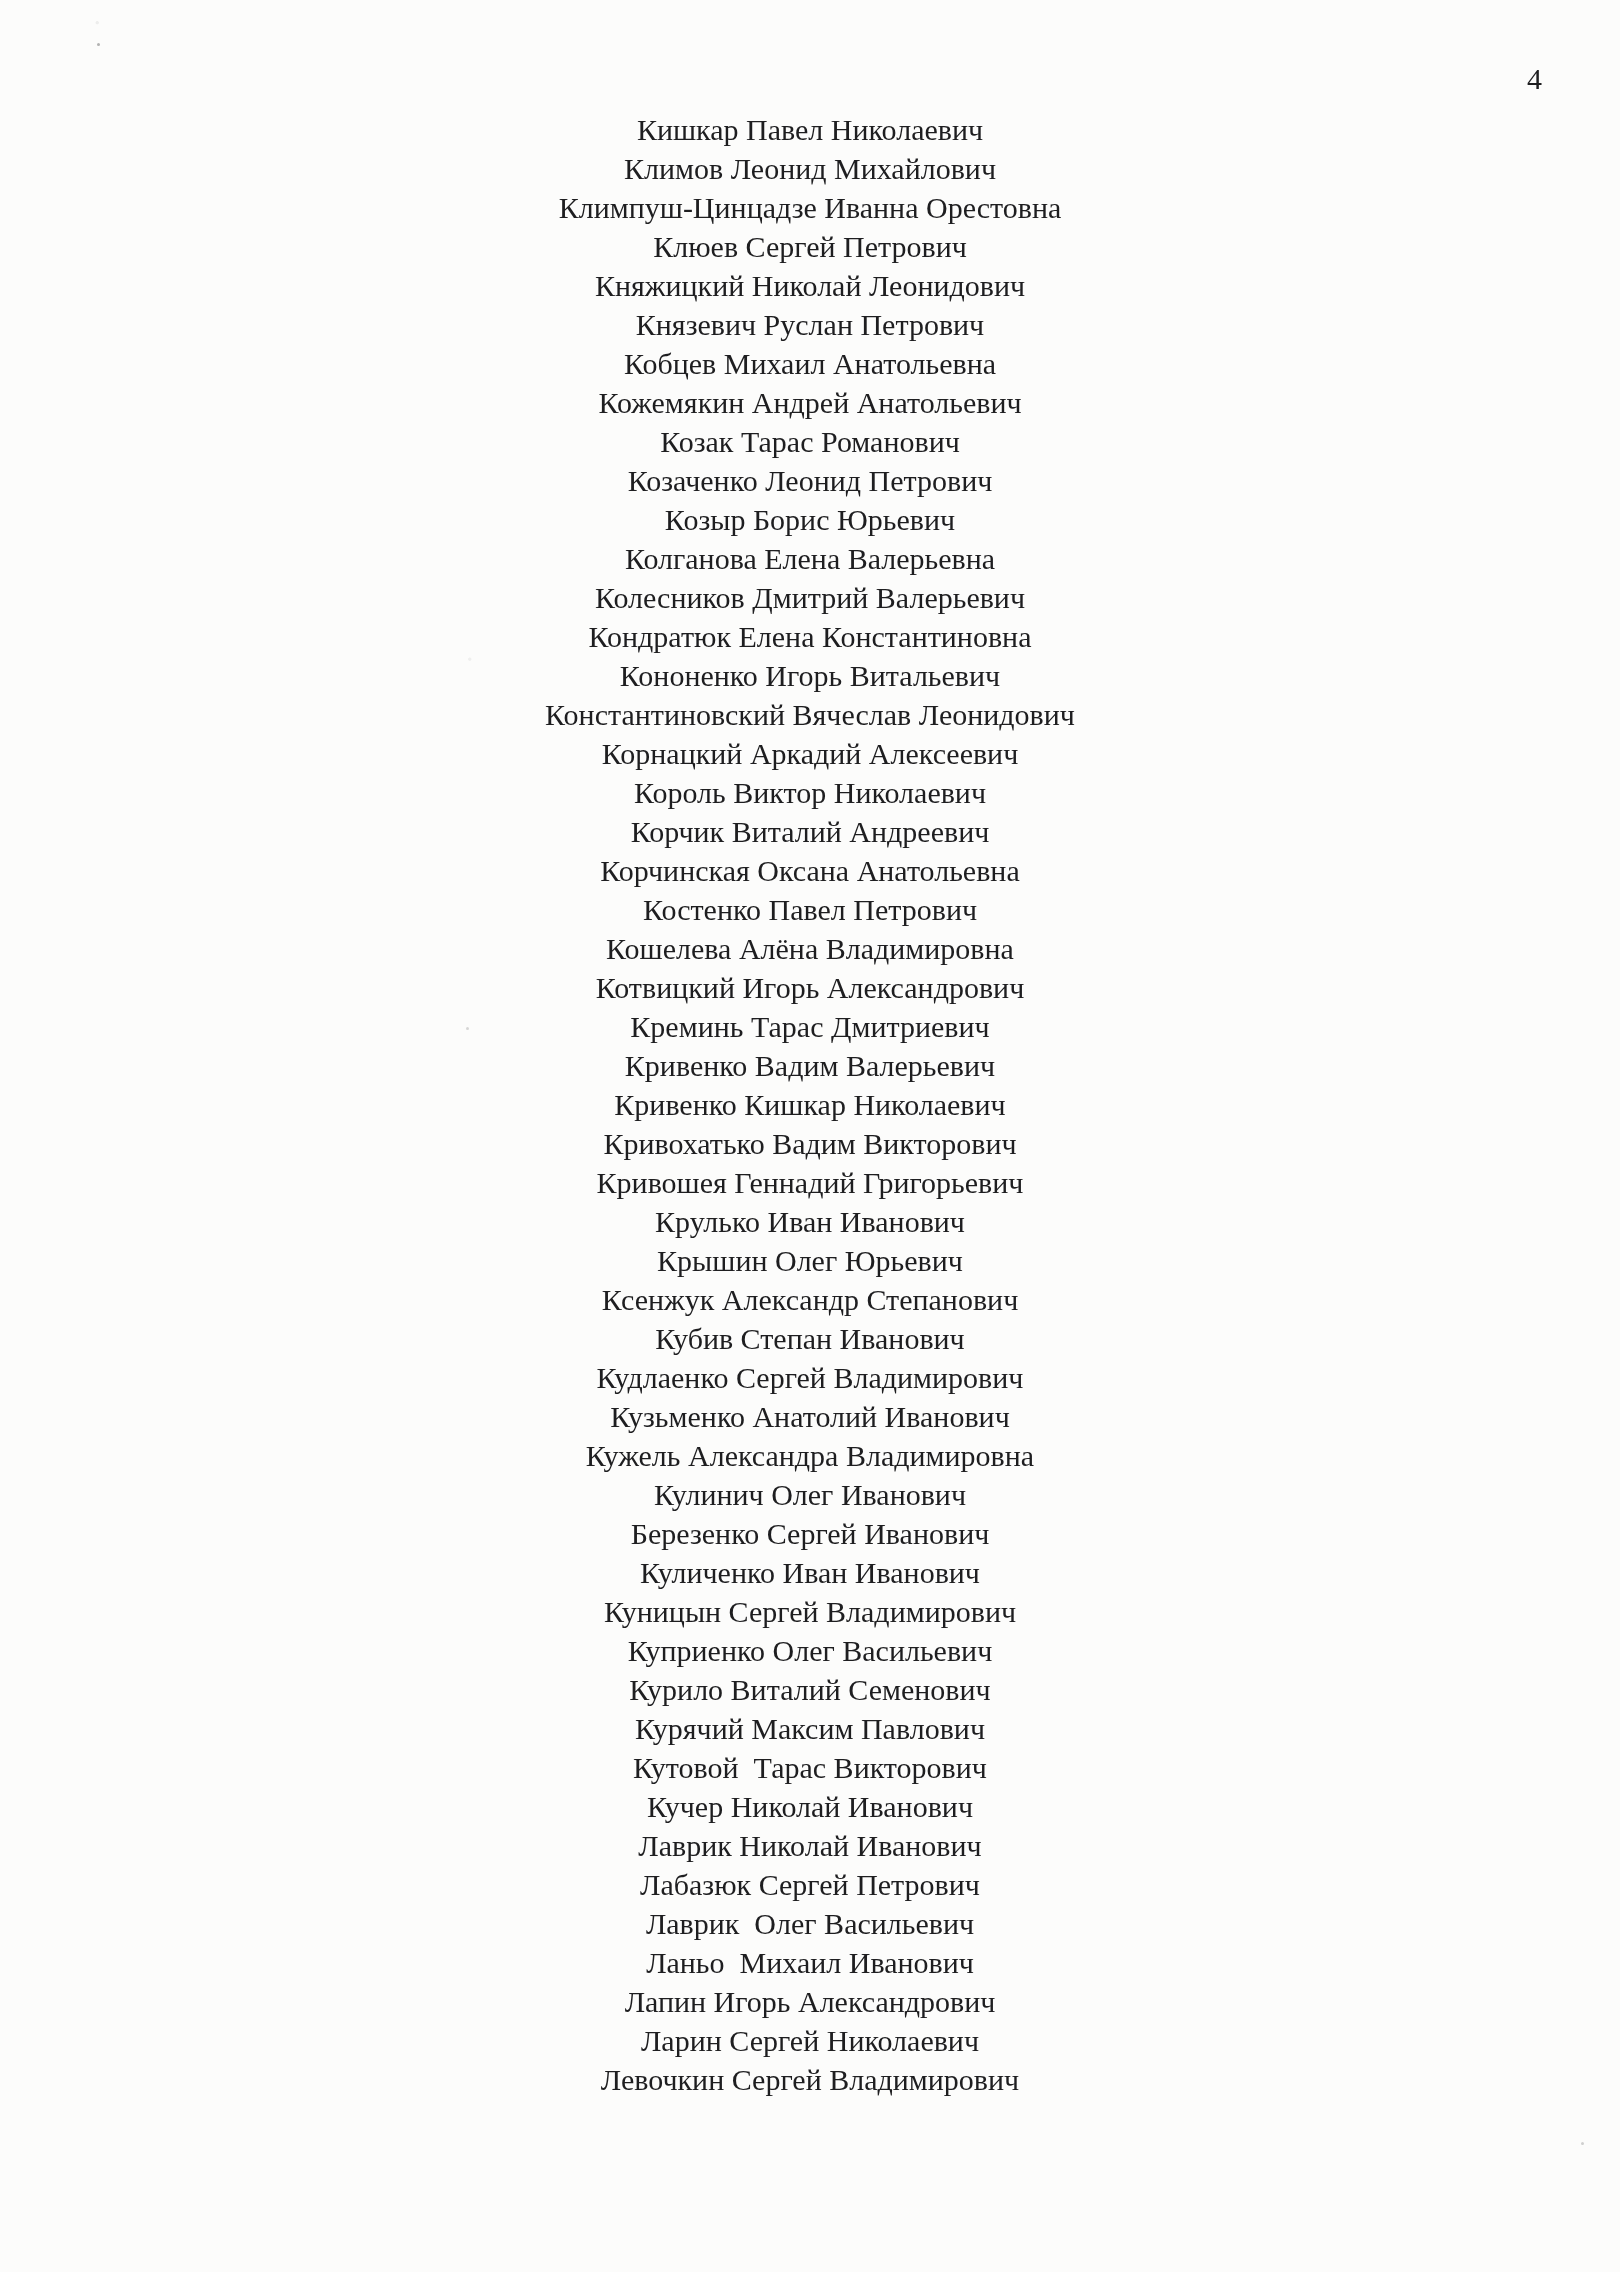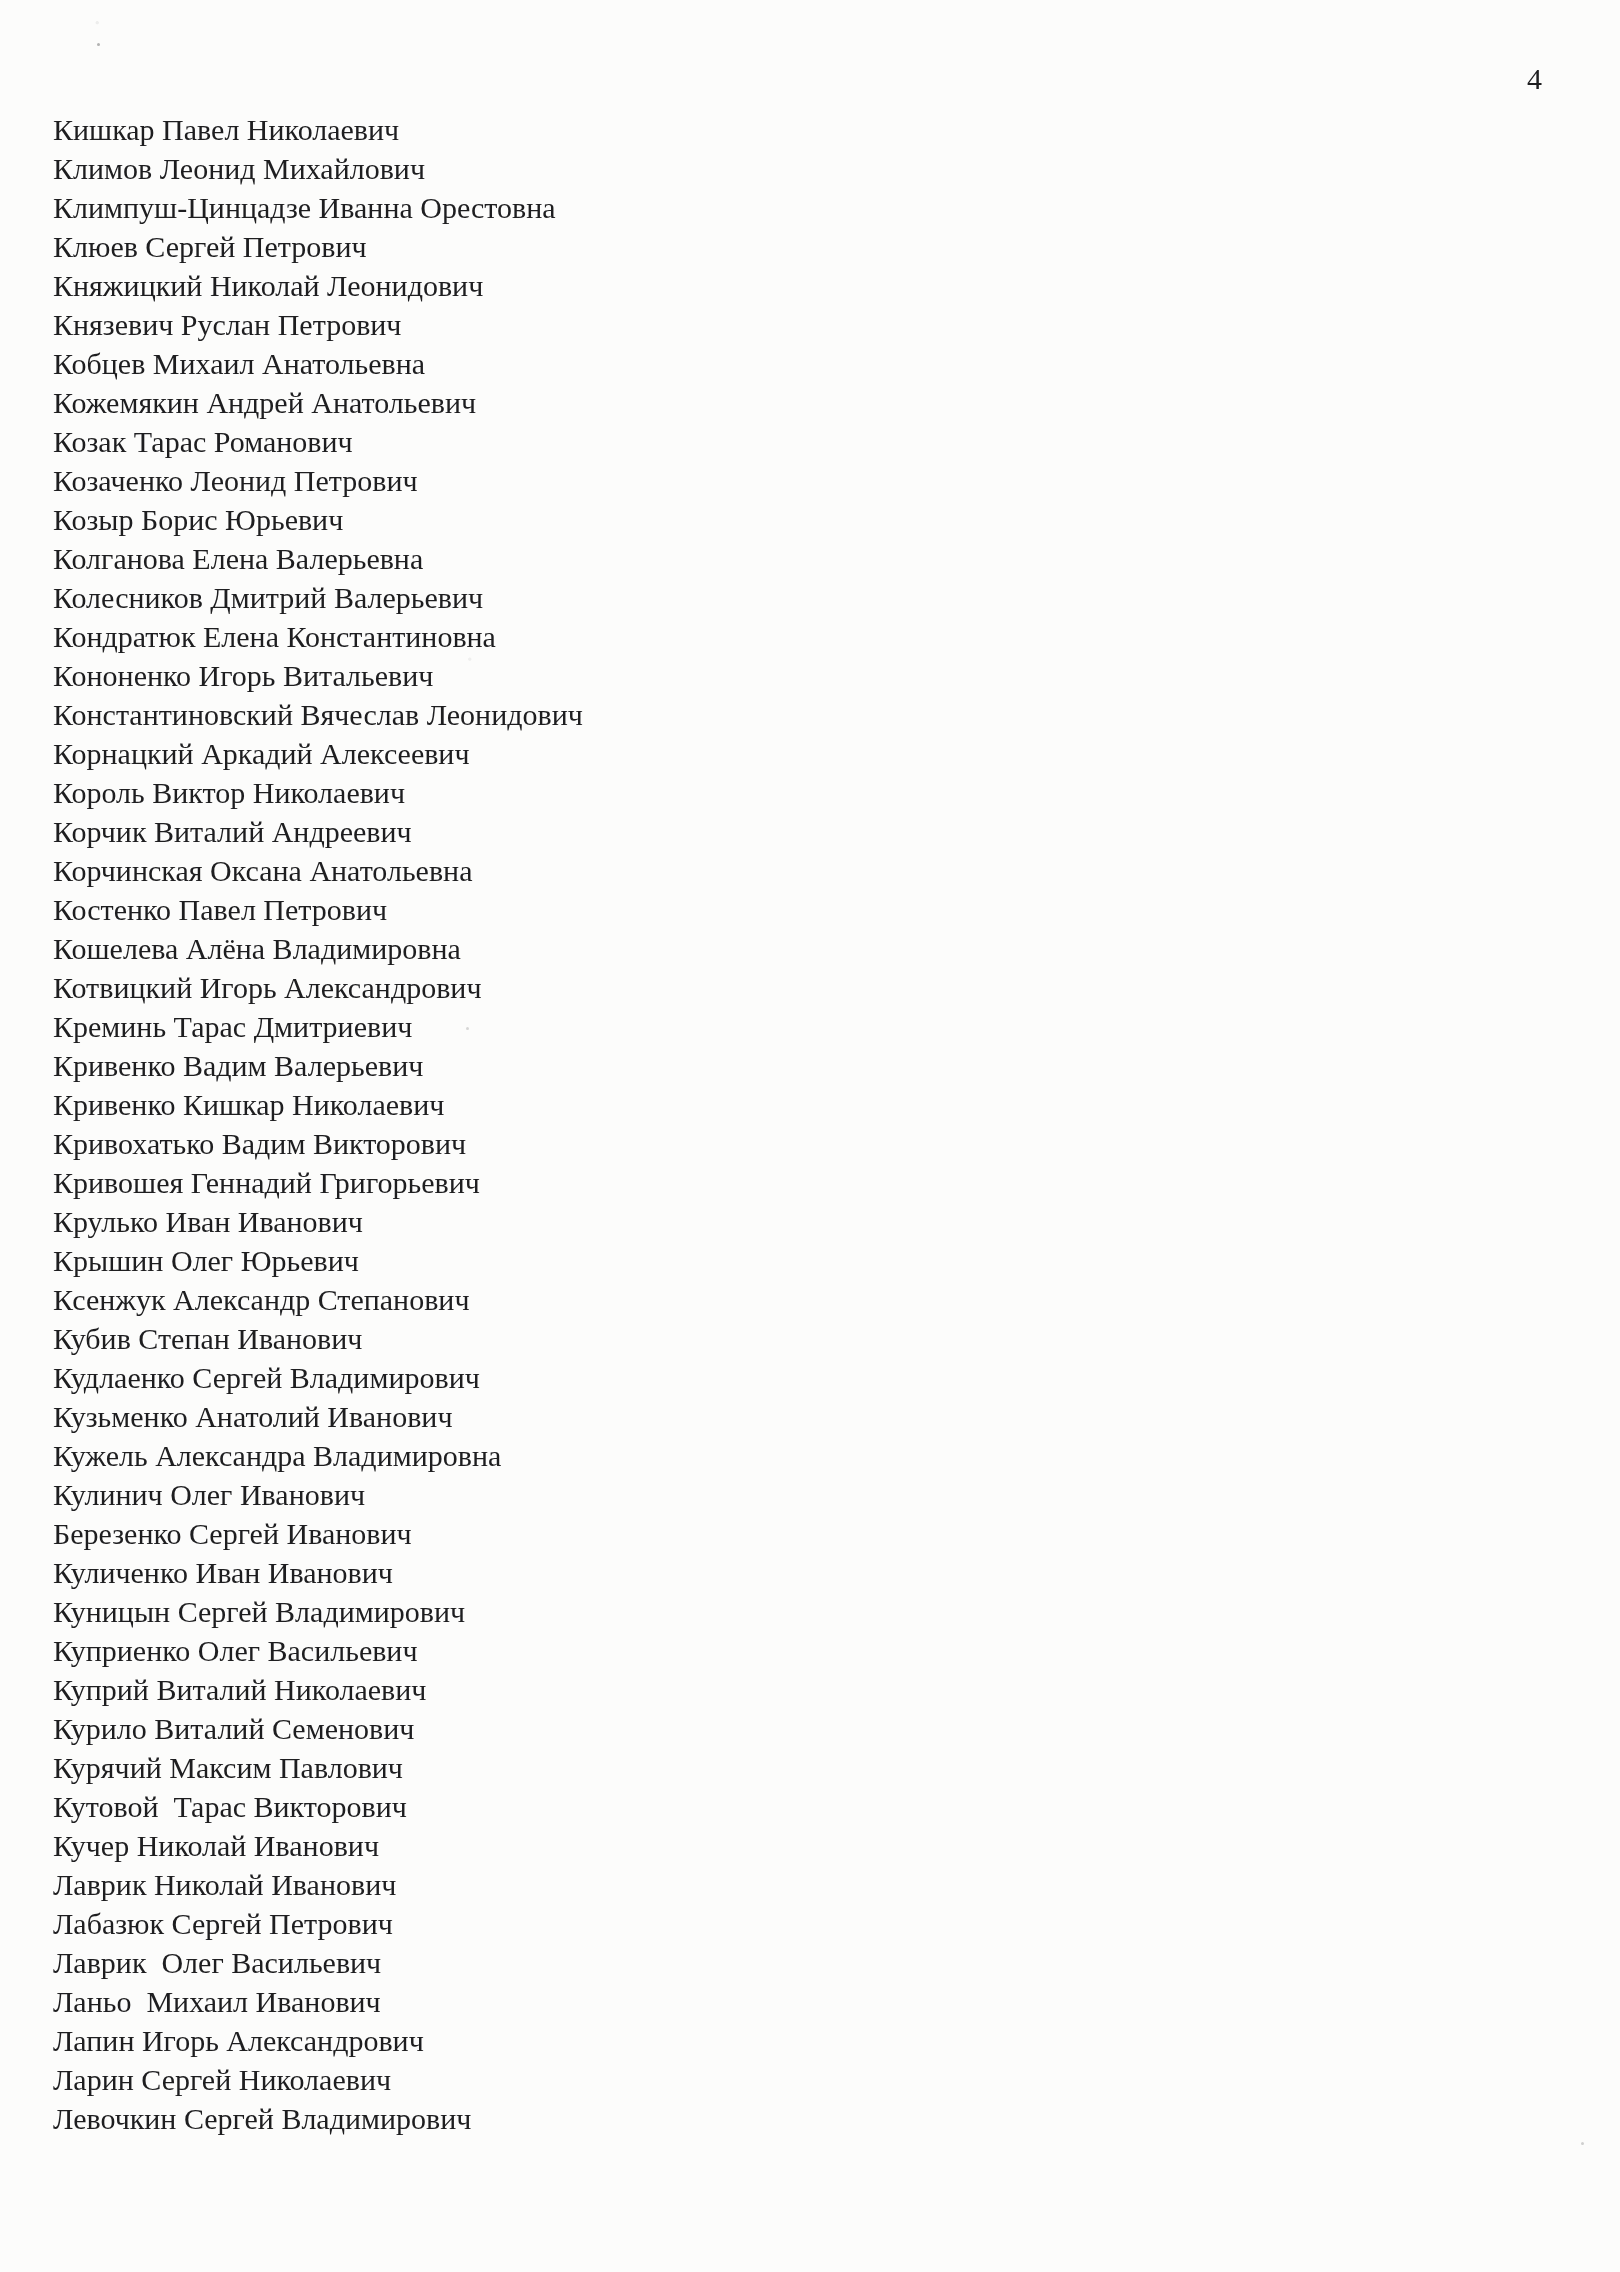--- a/index.html
+++ b/index.html
@@ -28,21 +28,21 @@
     top: 64px;
     right: 78px;
     font-size: 30px;
     line-height: 1;
   }
   .names-list {
     position: absolute;
     top: 110px;
     right: 53px;
     left: 53px;
-    text-align: left;
+    text-align: center;
     font-size: 30px;
     line-height: 39px;
   }
   .name-line {
     white-space: pre-wrap;
   }
   .speckle {
     position: absolute;
     width: 3.3px;
     height: 3.3px;
@@ -97,21 +97,20 @@
       <div class="name-line">Ксенжук Александр Степанович</div>
       <div class="name-line">Кубив Степан Иванович</div>
       <div class="name-line">Кудлаенко Сергей Владимирович</div>
       <div class="name-line">Кузьменко Анатолий Иванович</div>
       <div class="name-line">Кужель Александра Владимировна</div>
       <div class="name-line">Кулинич Олег Иванович</div>
       <div class="name-line">Березенко Сергей Иванович</div>
       <div class="name-line">Куличенко Иван Иванович</div>
       <div class="name-line">Куницын Сергей Владимирович</div>
       <div class="name-line">Куприенко Олег Васильевич</div>
-      <div class="name-line">Куприй Виталий Николаевич</div>
       <div class="name-line">Курило Виталий Семенович</div>
       <div class="name-line">Курячий Максим Павлович</div>
       <div class="name-line">Кутовой  Тарас Викторович</div>
       <div class="name-line">Кучер Николай Иванович</div>
       <div class="name-line">Лаврик Николай Иванович</div>
       <div class="name-line">Лабазюк Сергей Петрович</div>
       <div class="name-line">Лаврик  Олег Васильевич</div>
       <div class="name-line">Ланьо  Михаил Иванович</div>
       <div class="name-line">Лапин Игорь Александрович</div>
       <div class="name-line">Ларин Сергей Николаевич</div>

